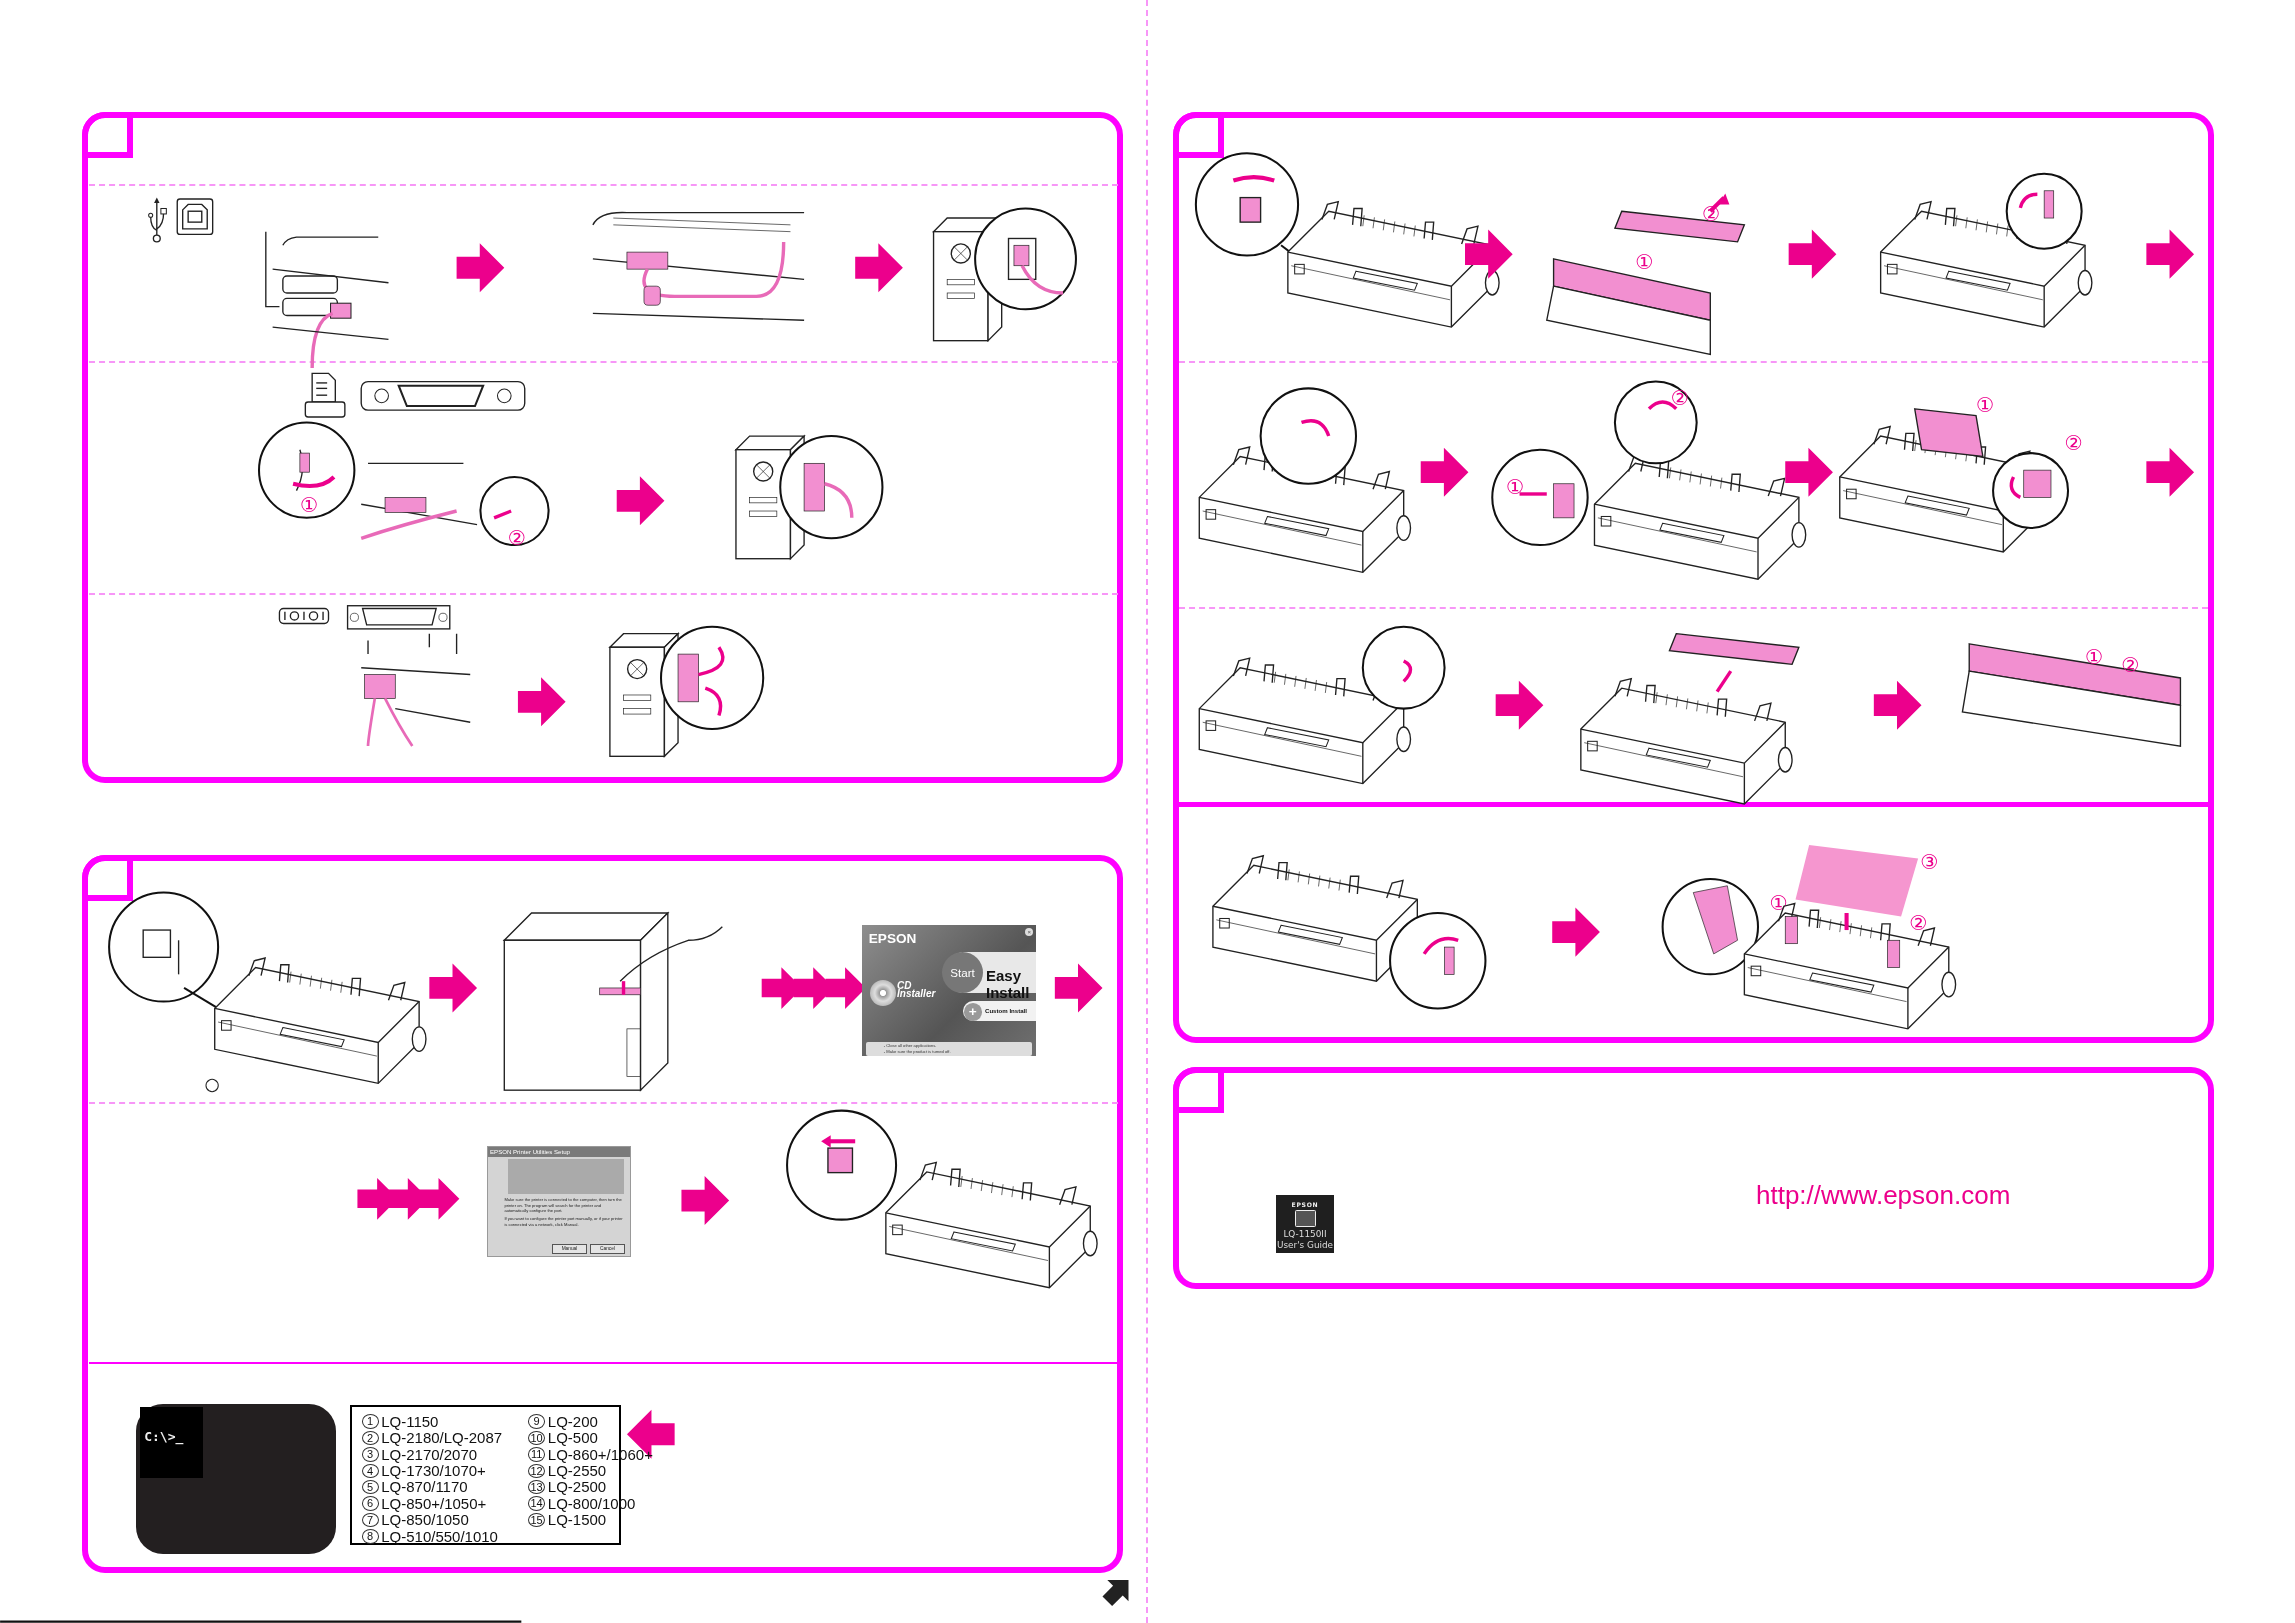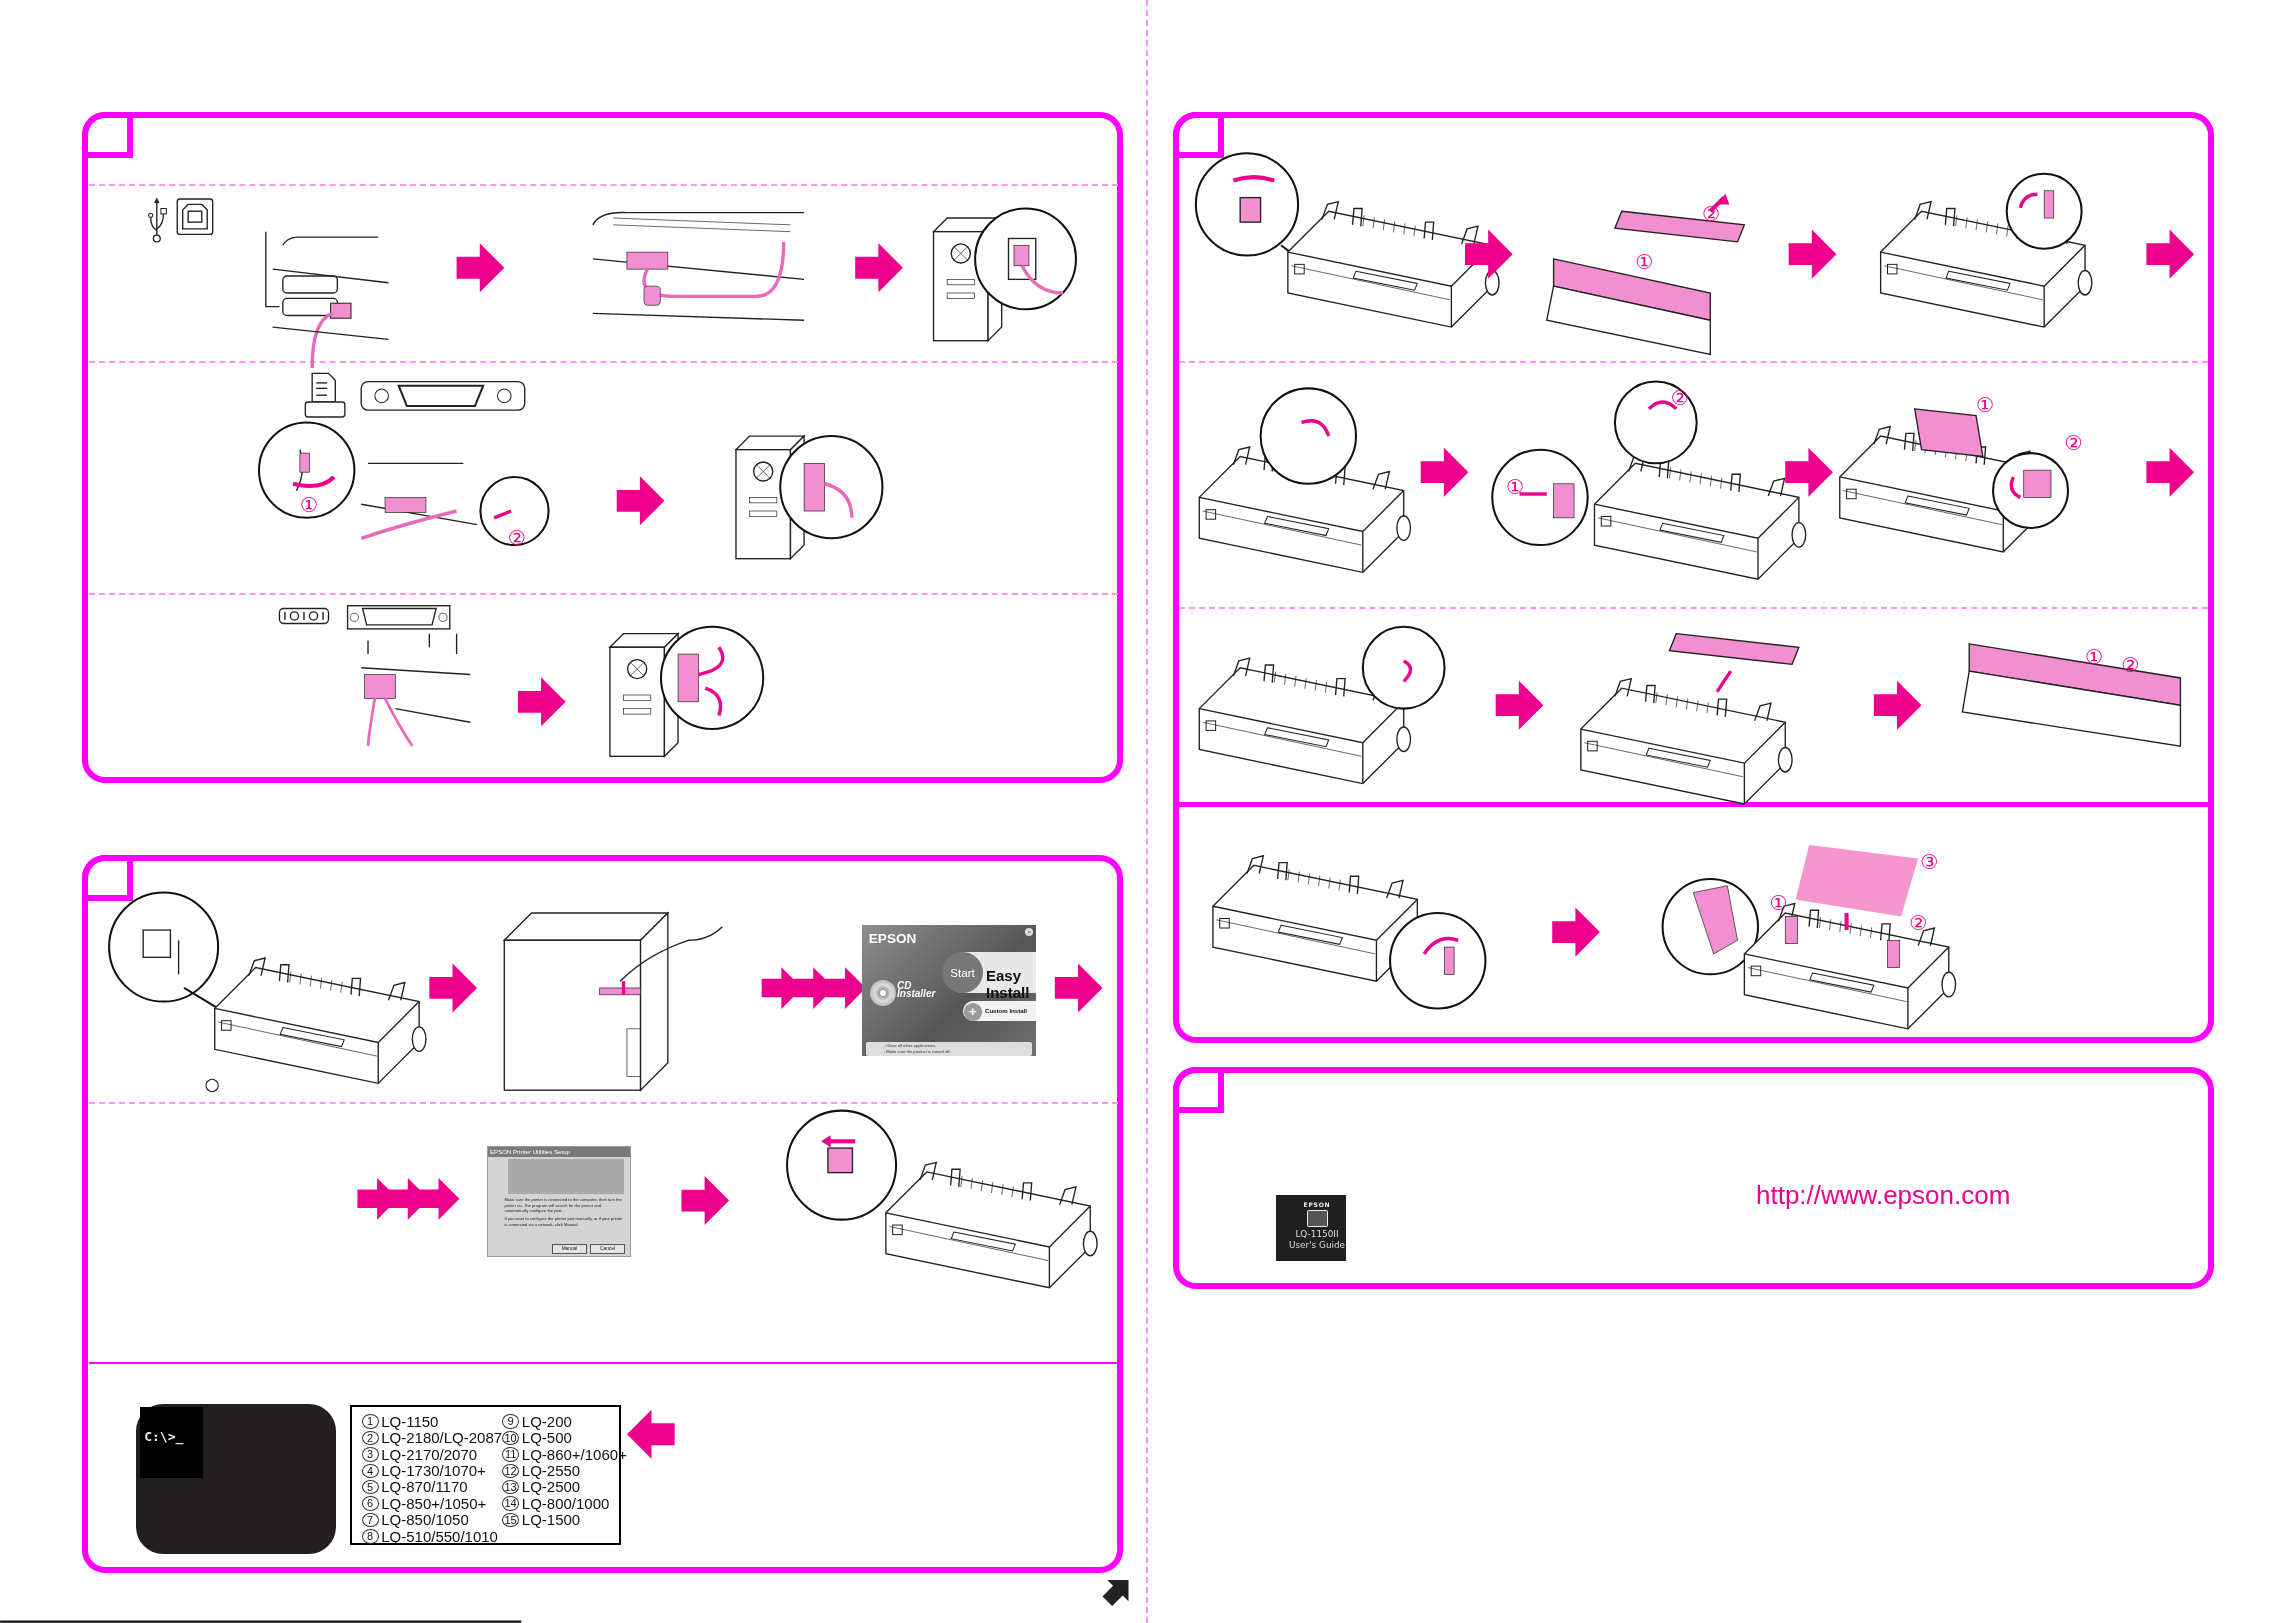--- a/index.html
+++ b/index.html
@@ -7,21 +7,21 @@
          font-family:"Liberation Sans", sans-serif; }
   .abs { position:absolute; }
   svg.stage { position:absolute; left:0; top:0; }
   .panel { position:absolute; border:6.1px solid #ff00ff; border-radius:23px; box-sizing:border-box; }
   .tab { position:absolute; left:-6.1px; top:-6.1px; width:51px; height:46px;
          border:6.1px solid #ff00ff; border-top-left-radius:23px; box-sizing:border-box; }
   .dash-h { position:absolute; height:0; border-top:2px dashed #f796f7; }
   .solid-h { position:absolute; height:0; border-top:5.5px solid #ff00ff; }
   .url { position:absolute; color:#ec008c; font-weight:normal; font-size:26px; }
   .model-box { position:absolute; border:2px solid #000; background:#fff;
-               box-sizing:border-box; padding:6.8px 9.5px; display:flex; }
+               box-sizing:border-box; padding:6.8px 9.5px; display:flex; gap:26px; }
   .model-col { display:flex; flex-direction:column; }
   .model-row { font-size:15px; line-height:16.4px; color:#111; white-space:nowrap; }
   .model-row .num { font-size:11px; display:inline-block; width:15px; height:12.3px;
                     border:1px solid #333; border-radius:50%; text-align:center; line-height:12.3px;
                     margin-right:2.7px; vertical-align:1.4px; }
   .dos { position:absolute; background:#231f20;border-radius:27px; }
   .dos-inner { position:absolute; left:4.1px; top:2.7px; width:63px; height:71px; background:#000; }
   .dos-text { position:absolute; left:4.1px; top:22px; color:#eee; font-family:"DejaVu Sans Mono", monospace;
               font-size:13px; font-weight:bold; white-space:pre; }
   .guide-icon { position:absolute; background:#1f1f1f; color:#ddd; text-align:center;
@@ -428,21 +428,21 @@
       <div class="model-row"><span class="num">9</span><span>LQ-200</span></div>
       <div class="model-row"><span class="num">10</span><span>LQ-500</span></div>
       <div class="model-row"><span class="num">11</span><span>LQ-860+/1060+</span></div>
       <div class="model-row"><span class="num">12</span><span>LQ-2550</span></div>
       <div class="model-row"><span class="num">13</span><span>LQ-2500</span></div>
       <div class="model-row"><span class="num">14</span><span>LQ-800/1000</span></div>
       <div class="model-row"><span class="num">15</span><span>LQ-1500</span></div>
     </div>
 </div>
 
-<div class="guide-icon" style="left:1276px;top:1195px;width:58px;height:66px;padding-left:12px;">
+<div class="guide-icon" style="left:1276px;top:1195px;width:58px;height:58px;">
   <div class="brand">EPSON</div>
   <div style="width:19px;height:15px;margin:2px auto 2.7px;background:#555;border:1.4px solid #eee;border-radius:1.4px;"></div>
   <div class="line">LQ-1150II</div>
   <div class="line">User's Guide</div>
 </div>
 
 <div class="url" style="left:1756px;top:1180px;">http://www.epson.com</div>
 
 
 </body></html>

